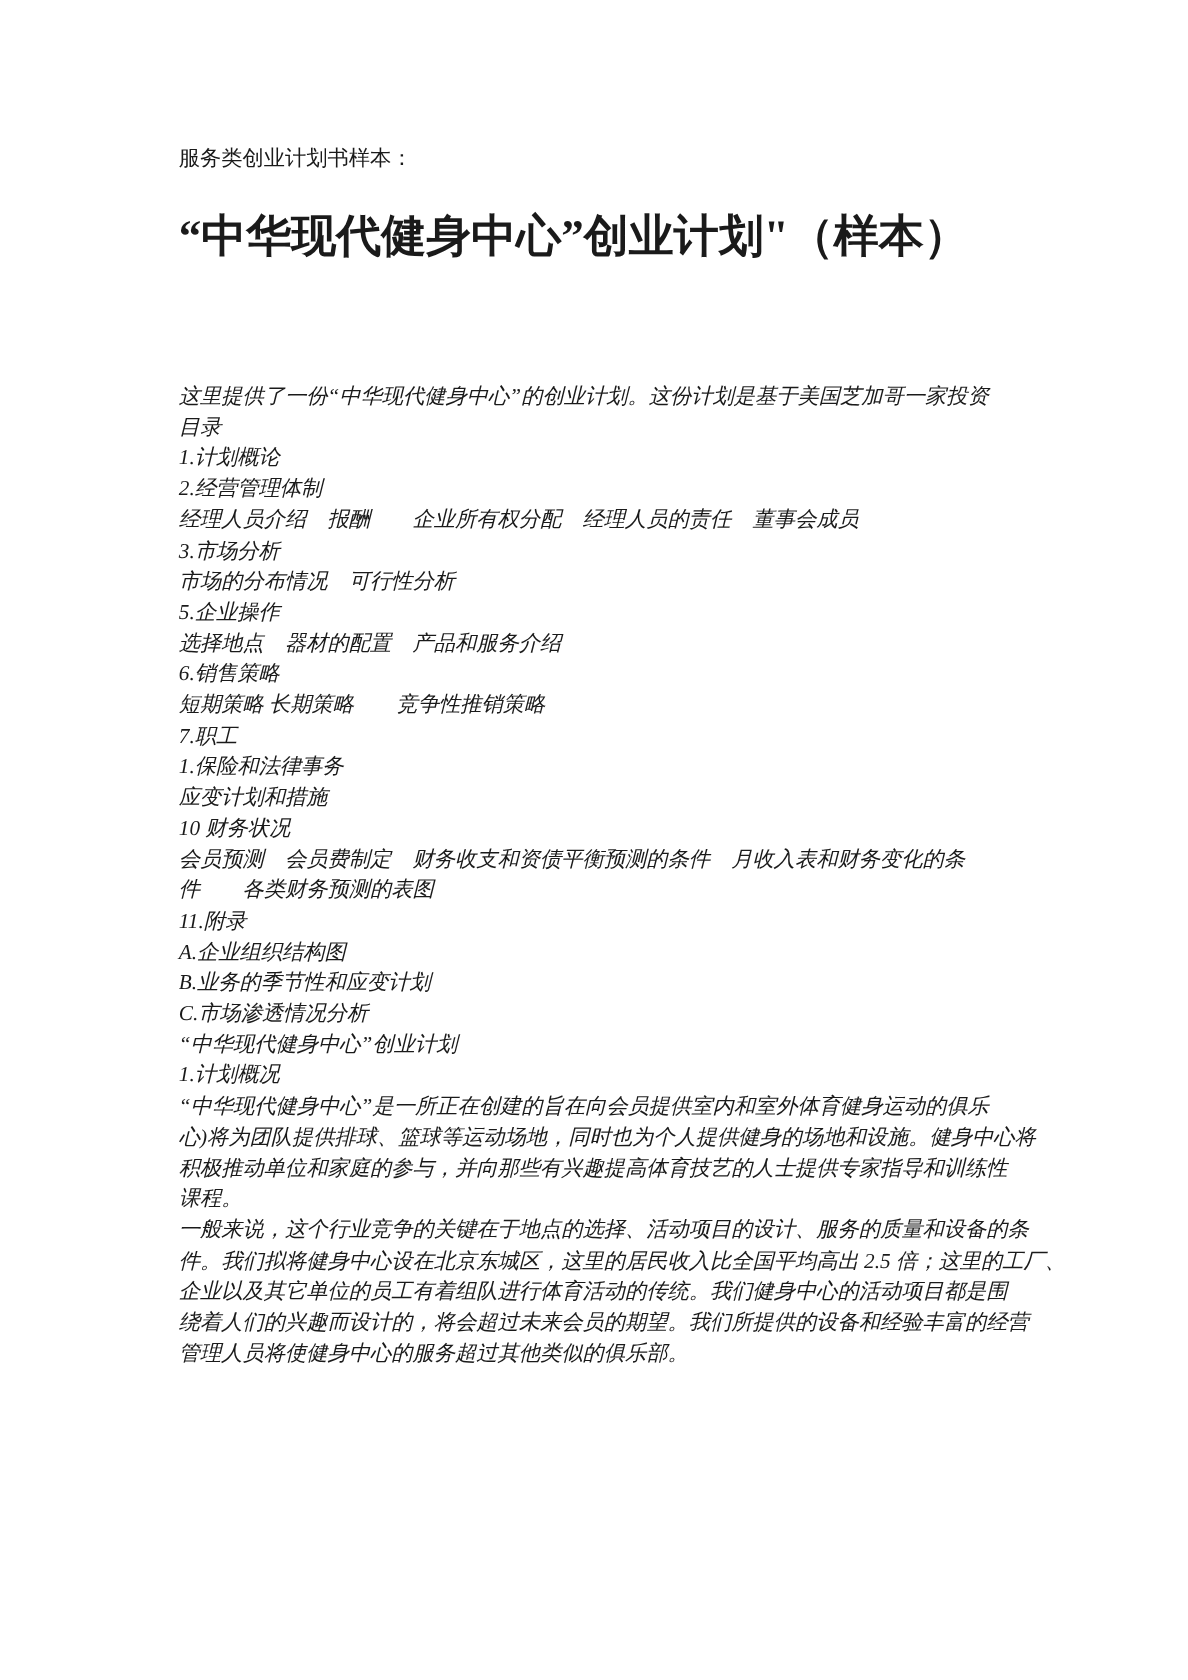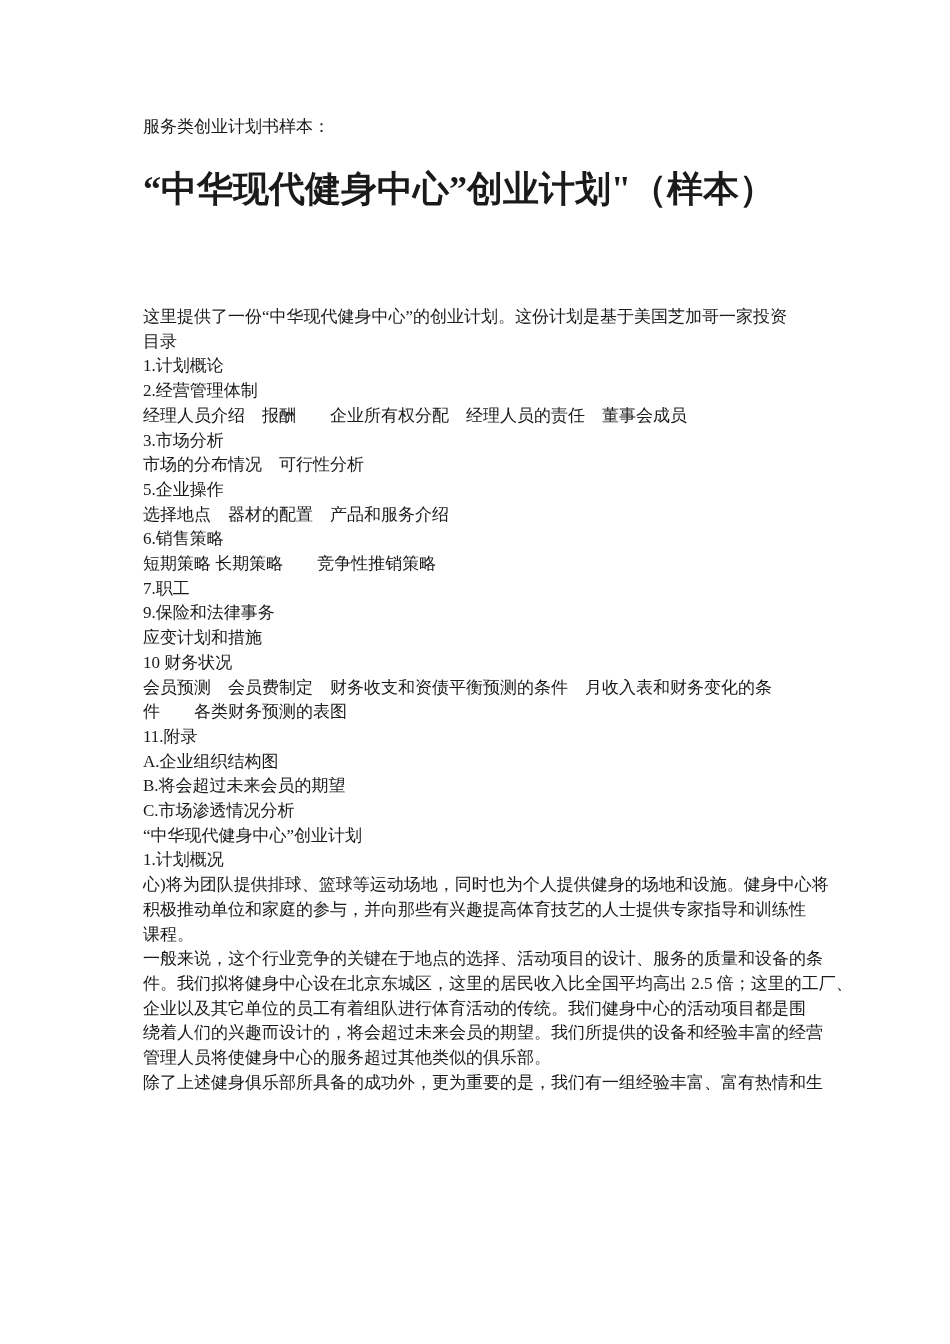--- a/index.html
+++ b/index.html
@@ -36,20 +36,21 @@
     letter-spacing: 0px;
   }
   .doc-body {
     margin-top: 92px;
     font-size: 17px;
     line-height: 24.7px;
   }
   .doc-line {
     white-space: pre;
     min-height: 24.7px;
+    font-style: italic;
   }
 </style>
 </head>
 <body>
 
 <div class="doc-page">
   <div class="doc-kicker">服务类创业计划书样本：</div>
   <h1 class="doc-title">“中华现代健身中心”创业计划"（样本）</h1>
   <div class="doc-body">
       <div class="doc-line">这里提供了一份“中华现代健身中心”的创业计划。这份计划是基于美国芝加哥一家投资</div>
@@ -57,34 +58,34 @@
       <div class="doc-line">1.计划概论</div>
       <div class="doc-line">2.经营管理体制</div>
       <div class="doc-line">经理人员介绍　报酬　　企业所有权分配　经理人员的责任　董事会成员</div>
       <div class="doc-line">3.市场分析</div>
       <div class="doc-line">市场的分布情况　可行性分析</div>
       <div class="doc-line">5.企业操作</div>
       <div class="doc-line">选择地点　器材的配置　产品和服务介绍</div>
       <div class="doc-line">6.销售策略</div>
       <div class="doc-line">短期策略 长期策略　　竞争性推销策略</div>
       <div class="doc-line">7.职工</div>
-      <div class="doc-line">9.保险和法律事务</div>
+      <div class="doc-line">1.保险和法律事务</div>
       <div class="doc-line">应变计划和措施</div>
       <div class="doc-line">10 财务状况</div>
       <div class="doc-line">会员预测　会员费制定　财务收支和资债平衡预测的条件　月收入表和财务变化的条</div>
       <div class="doc-line">件　　各类财务预测的表图</div>
       <div class="doc-line">11.附录</div>
       <div class="doc-line">A.企业组织结构图</div>
-      <div class="doc-line">B.将会超过未来会员的期望</div>
+      <div class="doc-line">B.业务的季节性和应变计划</div>
       <div class="doc-line">C.市场渗透情况分析</div>
       <div class="doc-line">“中华现代健身中心”创业计划</div>
       <div class="doc-line">1.计划概况</div>
+      <div class="doc-line">“中华现代健身中心”是一所正在创建的旨在向会员提供室内和室外体育健身运动的俱乐</div>
       <div class="doc-line">心)将为团队提供排球、篮球等运动场地，同时也为个人提供健身的场地和设施。健身中心将</div>
       <div class="doc-line">积极推动单位和家庭的参与，并向那些有兴趣提高体育技艺的人士提供专家指导和训练性</div>
       <div class="doc-line">课程。</div>
       <div class="doc-line">一般来说，这个行业竞争的关键在于地点的选择、活动项目的设计、服务的质量和设备的条</div>
       <div class="doc-line">件。我们拟将健身中心设在北京东城区，这里的居民收入比全国平均高出 2.5 倍；这里的工厂、</div>
       <div class="doc-line">企业以及其它单位的员工有着组队进行体育活动的传统。我们健身中心的活动项目都是围</div>
       <div class="doc-line">绕着人们的兴趣而设计的，将会超过未来会员的期望。我们所提供的设备和经验丰富的经营</div>
       <div class="doc-line">管理人员将使健身中心的服务超过其他类似的俱乐部。</div>
-      <div class="doc-line">除了上述健身俱乐部所具备的成功外，更为重要的是，我们有一组经验丰富、富有热情和生</div>
     </div>
 </div>
 
 </body></html>

